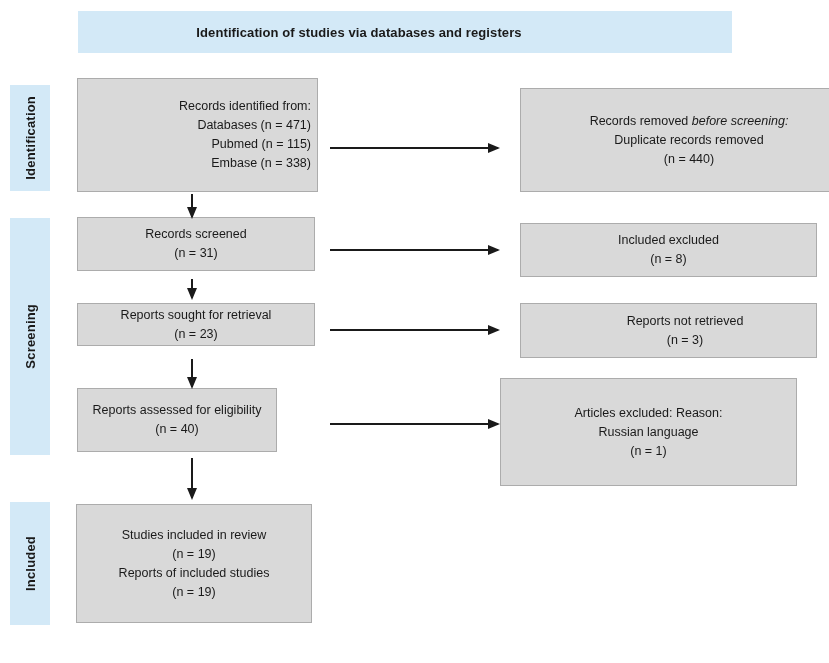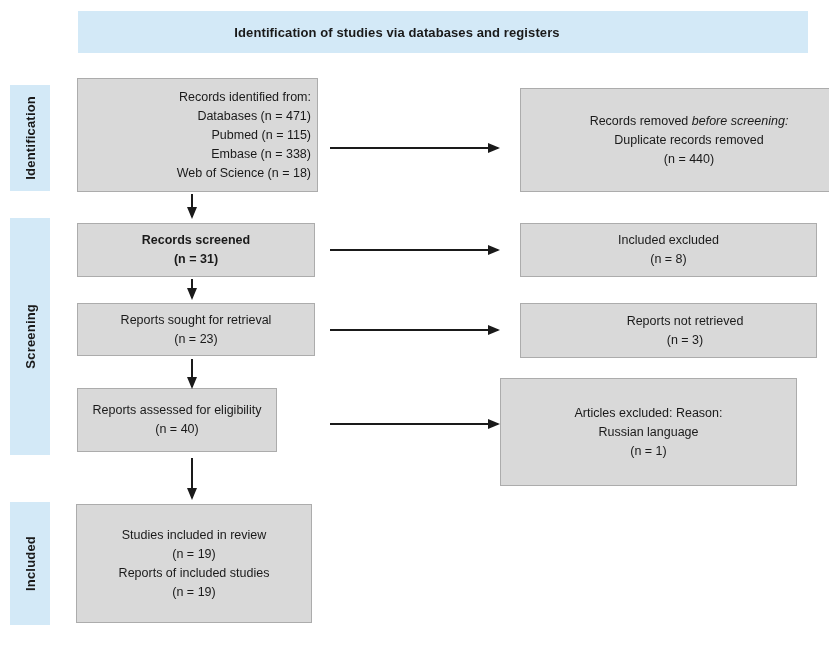--- a/index.html
+++ b/index.html
@@ -8,21 +8,21 @@
     --boxborder:#acacac;
     --ink:#1a1a1a;
   }
   *{margin:0;padding:0;box-sizing:border-box;}
   html,body{background:#ffffff;}
   body{font-family:"Liberation Sans", sans-serif;color:var(--ink);}
   .canvas{
     position:relative;width:829px;height:663px;background:#ffffff;overflow:hidden;
   }
   .header-bar{
-    position:absolute;left:78px;top:11px;width:730px;height:42px;
+    position:absolute;left:78px;top:11px;width:654px;height:42px;
     background:var(--blue);
     display:flex;align-items:center;justify-content:center;
     font-weight:bold;font-size:13px;letter-spacing:.1px;
     padding-right:92px;
   }
   .stage-label{
     position:absolute;background:var(--blue);
     display:flex;align-items:center;justify-content:center;
   }
   .stage-label span{
@@ -53,29 +53,28 @@
   </div>
   <div class="stage-label" style="left:10px;top:502px;width:40px;height:123px;">
     <span>Included</span>
   </div>
 
   <div class="box" style="left:77px;top:78px;width:241px;height:114px;align-items:flex-end;">
     <div>Records identified from:</div>
     <div>Databases (n = 471)</div>
     <div>Pubmed (n = 115)</div>
     <div>Embase (n = 338)</div>
-    <div>Web of Science (n = 18)</div>
   </div>
 
-  <div class="box" style="left:77px;top:223px;width:238px;height:54px;font-weight:bold;">
+  <div class="box" style="left:77px;top:217px;width:238px;height:54px;">
     <div>Records screened</div>
     <div>(n = 31)</div>
   </div>
 
-  <div class="box" style="left:77px;top:303px;width:238px;height:53px;">
+  <div class="box" style="left:77px;top:303px;width:238px;height:43px;">
     <div>Reports sought for retrieval</div>
     <div>(n = 23)</div>
   </div>
 
   <div class="box" style="left:77px;top:388px;width:200px;height:64px;">
     <div>Reports assessed for eligibility</div>
     <div>(n = 40)</div>
   </div>
 
   <div class="box" style="left:76px;top:504px;width:236px;height:119px;">

